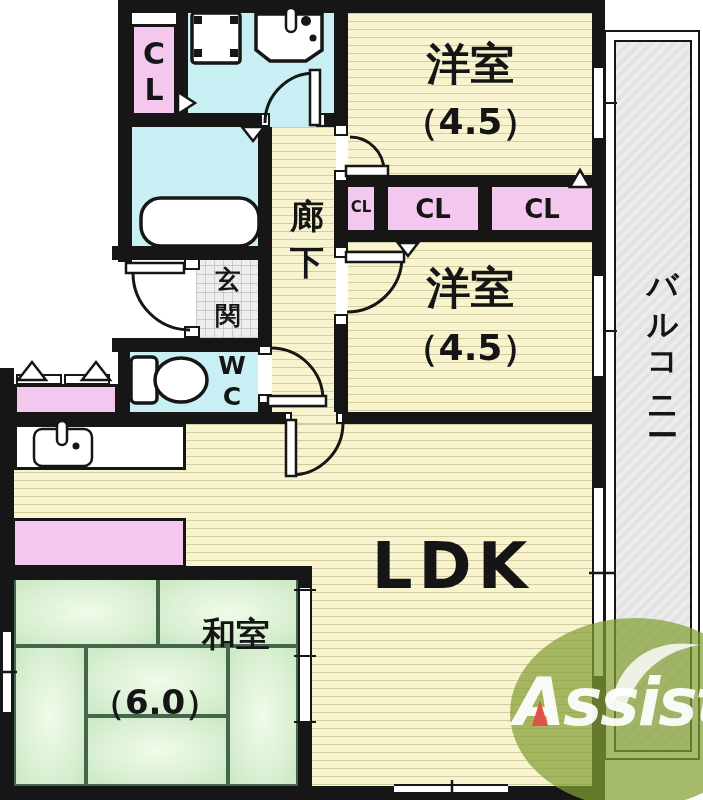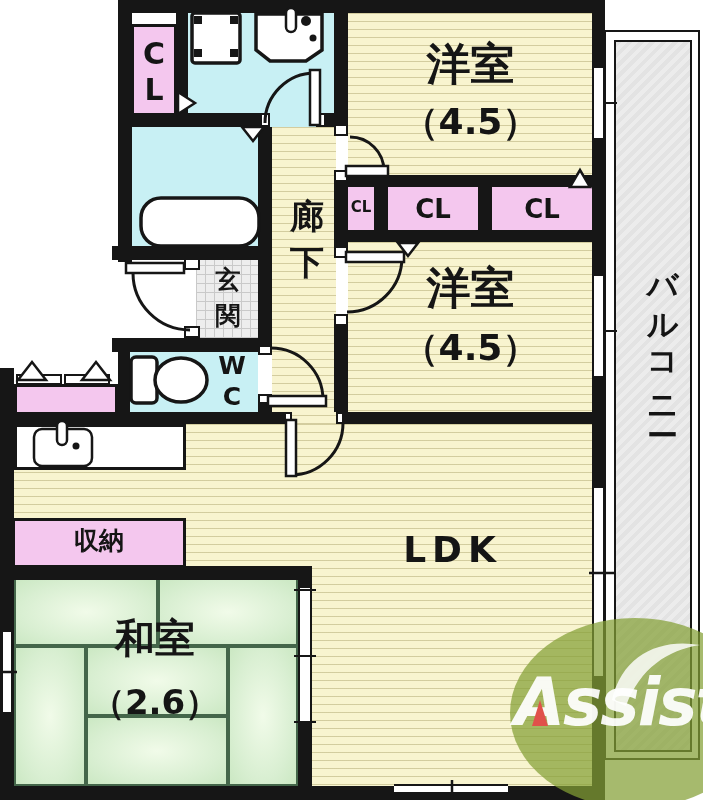--- a/index.html
+++ b/index.html
@@ -167,35 +167,34 @@
   <div id="balcony-outer">
     <div id="balcony-inner">
       <div id="balcony-label">バルコニー</div>
     </div>
   </div>
 
   <div class="label" style="left:348px;top:38px;width:245px;font-size:44px;">洋室</div>
   <div class="label" style="left:348px;top:100px;width:245px;font-size:36px;">（4.5）</div>
   <div class="label" style="left:348px;top:262px;width:245px;font-size:44px;">洋室</div>
   <div class="label" style="left:348px;top:326px;width:245px;font-size:36px;">（4.5）</div>
-  <div class="label" style="left:330px;top:528px;width:245px;font-size:36px;letter-spacing:6px;">LDK</div>
-  <div class="label" style="left:40px;top:614px;width:230px;font-size:40px;">和室</div>
-  <div class="label" style="left:40px;top:682px;width:230px;font-size:34px;">（2.6）</div>
+  <div class="label" style="left:330px;top:528px;width:245px;font-size:64px;letter-spacing:6px;">LDK</div>
+  <div class="label" style="left:40px;top:614px;width:230px;font-size:34px;text-align:right;">和室</div>
+  <div class="label" style="left:40px;top:682px;width:230px;font-size:34px;">（6.0）</div>
   <div class="label" style="left:284px;top:194px;width:46px;font-size:34px;line-height:1.35;">廊
 下</div>
   <div class="label" style="left:204px;top:262px;width:48px;font-size:25px;line-height:1.45;">玄
 関</div>
   <div class="label" style="left:210px;top:350px;width:44px;font-size:25px;line-height:1.25;">W
 C</div>
   <div class="label" style="left:133px;top:36px;width:42px;font-size:30px;">C
 L</div>
   <div class="label" style="left:348px;top:198px;width:26px;font-size:15px;">CL</div>
   <div class="label" style="left:388px;top:194px;width:90px;font-size:26px;">CL</div>
   <div class="label" style="left:492px;top:194px;width:100px;font-size:26px;">CL</div>
-  <div class="label" style="left:12px;top:526px;width:174px;font-size:25px;">収納</div>
 
   <div id="logo"></div>
   <svg id="logo-leaf" width="703" height="800" viewBox="0 0 703 800">
     <path d="M 612 700 C 622 655 660 638 700 645 C 668 650 640 668 626 706 Z" fill="rgba(255,255,255,.82)"></path>
   </svg>
   <div id="logo-text">Assist</div>
   <div id="logo-triangle"></div>
 
 </div>
 

